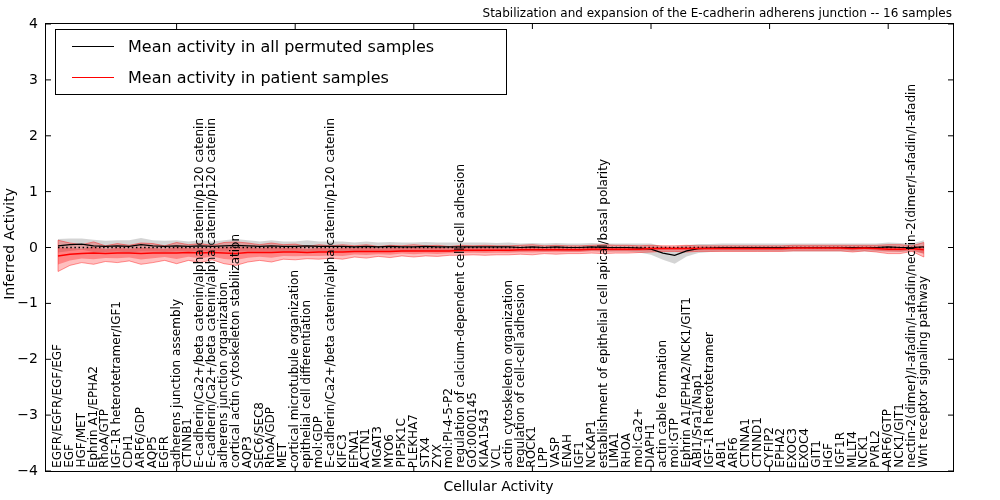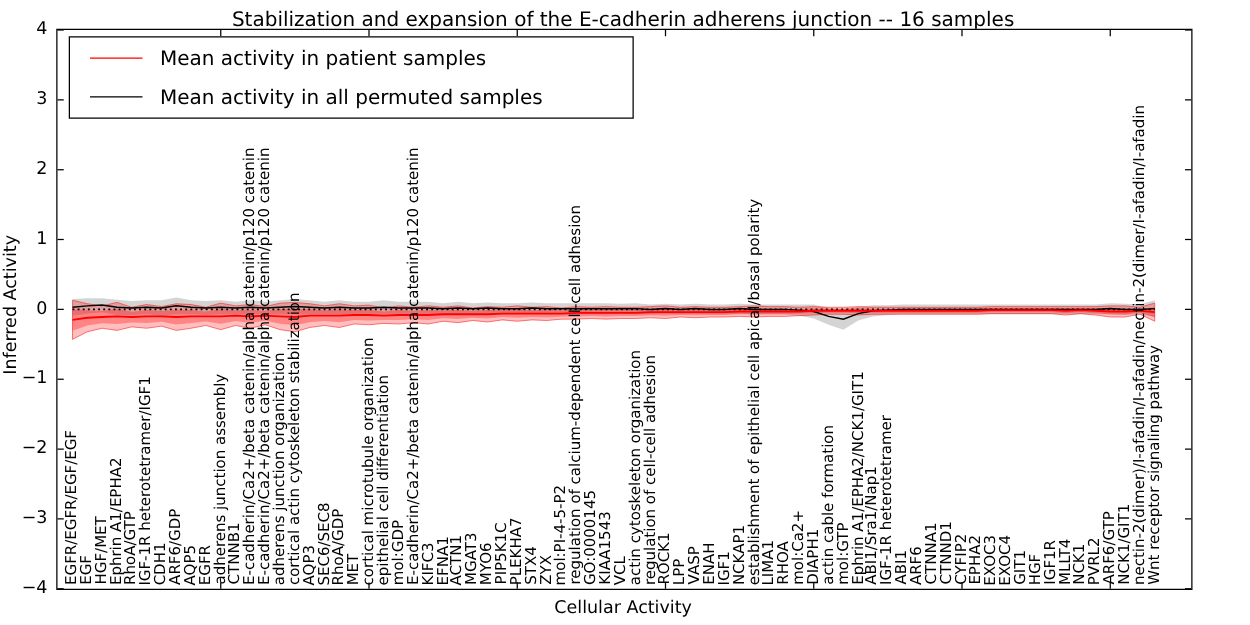--- a/index.html
+++ b/index.html
@@ -1,22 +1,22 @@
 <!DOCTYPE html>
 <html><head>
 <meta charset="utf-8">
 <style>
   html,body{margin:0;padding:0;background:#fff;}
   #figure{
     position:relative; width:1000px; height:500px; background:#ffffff;
     font-family:"DejaVu Sans","Liberation Sans",sans-serif; color:#000; overflow:hidden;
   }
   #plot-title{
-    position:absolute; left:45px; top:6px; width:907px; text-align:center;
-    font-size:16px; color:#000; white-space:nowrap;
+    position:absolute; left:45px; top:6px; width:907px; text-align:right;
+    font-size:12px; color:#000; white-space:nowrap;
   }
   #plot-area{
     position:absolute; left:45px; top:23px; width:907px; height:447px;
     border:1px solid #000; box-sizing:content-box; background:#fff;
   }
   #plot-svg{position:absolute; left:0; top:0; overflow:visible;}
   .ytick-label{
     position:absolute; left:0; width:38px; text-align:right;
     font-size:14px; line-height:16px; color:#000;
   }
@@ -177,21 +177,21 @@
       <div class="xcat-label" style="left: 881.2px; bottom: 32px;">ARF6/GTP</div>
       <div class="xcat-label" style="left: 893.06px; bottom: 32px;">NCK1/GIT1</div>
       <div class="xcat-label" style="left: 904.92px; bottom: 32px;">nectin-2(dimer)/I-afadin/I-afadin/nectin-2(dimer/I-afadin/I-afadin</div>
       <div class="xcat-label" style="left: 916.78px; bottom: 32px;">Wnt receptor signaling pathway</div>
     </div>
 
   <div id="x-axis-title">Cellular Activity</div>
 
   <div id="legend">
     <div class="legend-row">
+      <span class="legend-line" style="border-top-color: rgb(0, 0, 0);"></span>
+      <span class="legend-label">Mean activity in all permuted samples</span>
+    </div>
+    <div class="legend-row">
       <span class="legend-line" style="border-top-color: rgb(255, 0, 0);"></span>
       <span class="legend-label">Mean activity in patient samples</span>
-    </div>
-    <div class="legend-row">
-      <span class="legend-line" style="border-top-color: rgb(0, 0, 0);"></span>
-      <span class="legend-label">Mean activity in all permuted samples</span>
     </div>
   </div>
 </div>
 
 </body></html>

